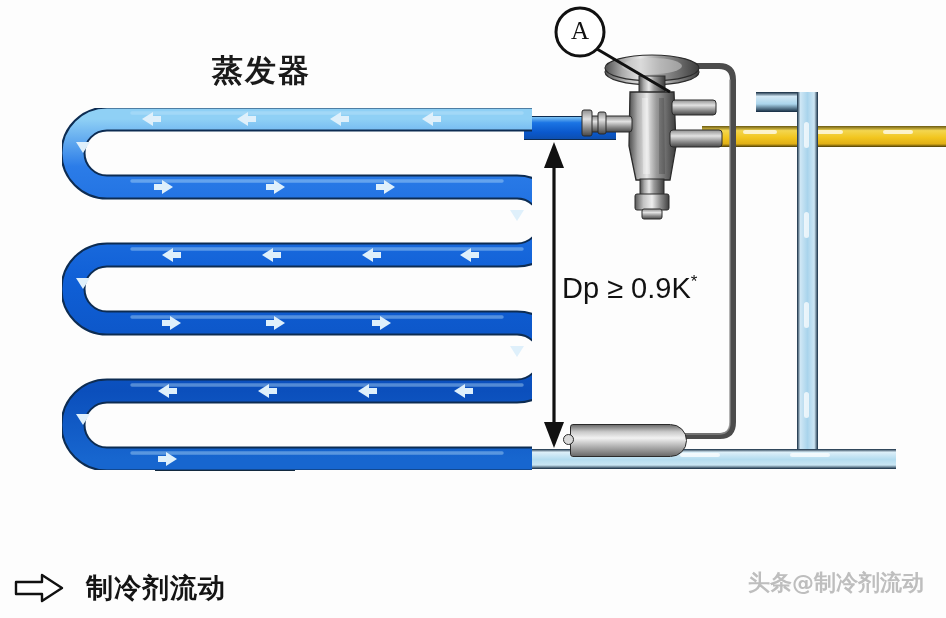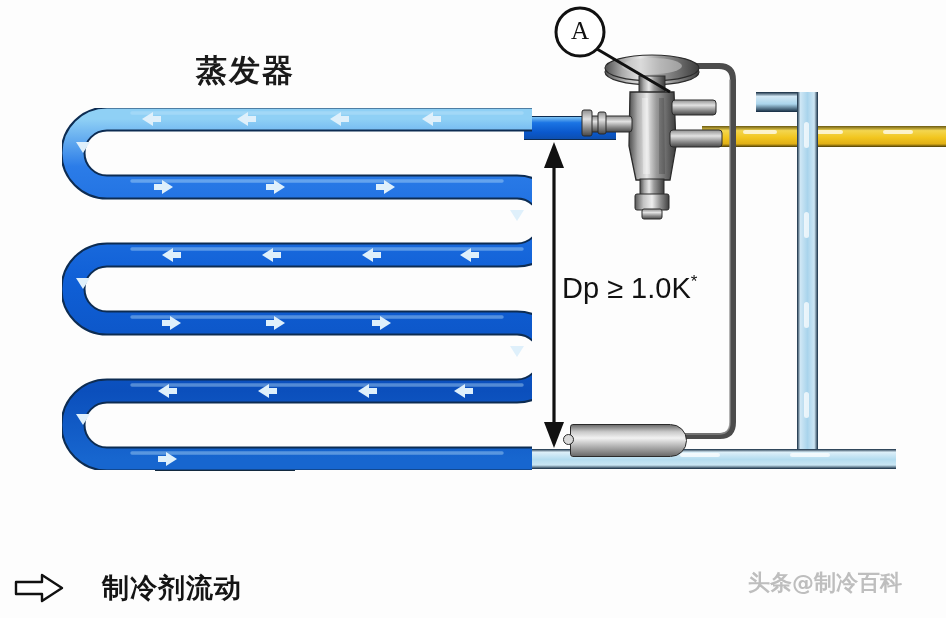--- a/index.html
+++ b/index.html
@@ -9,21 +9,21 @@
     background:#fdfdfd;
   }
   .stage{position:absolute;inset:0;}
 
   
   .cn-label{
     position:absolute;color:#1a1a1a;font-weight:700;
     font-family:"DejaVu Sans","Liberation Sans",sans-serif;
     letter-spacing:2px;white-space:nowrap;
   }
-  #evap-title{left:196px;top:50px;font-size:31px;}
+  #evap-title{left:212px;top:50px;font-size:31px;}
   #valve-title{left:752px;top:32px;font-size:31px;}
 
   
   .coil{position:absolute;left:62px;top:108px;width:470px;height:362px;}
   .coil svg{display:block;}
 
   
   .flowarrow{position:absolute;width:0;height:0;pointer-events:none;}
   .fa-l,.fa-r{
     border-top:7px solid transparent;border-bottom:7px solid transparent;
@@ -104,21 +104,21 @@
   }
 
   
   .legend-row{position:absolute;display:flex;align-items:center;}
   #legend-pressure{left:14px;top:503px;}
   #legend-flow{left:14px;top:570px;}
   .legend-text{
     margin-left:18px;font-size:27px;color:#141414;font-weight:700;
     font-family:"DejaVu Sans","Liberation Sans",sans-serif;letter-spacing:1px;
   }
-  #legend-flow .legend-text{margin-left:38px;}
+  #legend-flow .legend-text{margin-left:22px;}
 
   
   #watermark{
     position:absolute;left:748px;top:568px;font-size:22px;
     color:#b9b9b9;font-family:"DejaVu Sans","Liberation Sans",sans-serif;
     font-weight:700;white-space:nowrap;opacity:.92;
   }
 </style>
 </head>
 <body>
@@ -315,32 +315,32 @@
     <div class="flowarrow fa-r" style="left:104px;top:344px;"></div>
     <div class="fa-tail" style="left:96px;top:348px;"></div>
   </div>
 
   <svg id="dp-arrow" viewBox="0 0 36 306">
     <line x1="18" y1="16" x2="18" y2="290" stroke="#111" stroke-width="3.2"></line>
     <polygon points="18,0 8,26 28,26" fill="#111"></polygon>
     <polygon points="18,306 8,280 28,280" fill="#111"></polygon>
   </svg>
   <div id="dp-text">
-    <span>Dp ≥ 1.0K</span><sup>*</sup>
+    <span>Dp ≥ 0.9K</span><sup>*</sup>
   </div>
 
   <svg id="callout" viewBox="0 0 140 96">
     <circle cx="34" cy="30" r="24" fill="#ffffff" stroke="#111" stroke-width="3"></circle>
     <line x1="51" y1="47" x2="124" y2="90" stroke="#111" stroke-width="3"></line>
   </svg>
   <div id="callout-letter">A</div>
 
 
   <div class="legend-row" id="legend-flow">
     <svg width="50" height="30" viewBox="0 0 50 30">
       <polygon points="2,9 28,9 28,2 48,15 28,28 28,21 2,21" fill="#ffffff" stroke="#111" stroke-width="2.4" stroke-linejoin="round"></polygon>
     </svg>
     <span class="legend-text">制冷剂流动</span>
   </div>
 
-  <div id="watermark">头条@制冷百科</div>
+  <div id="watermark">头条@制冷剂流动</div>
 
 </div>
 
 </body></html>

